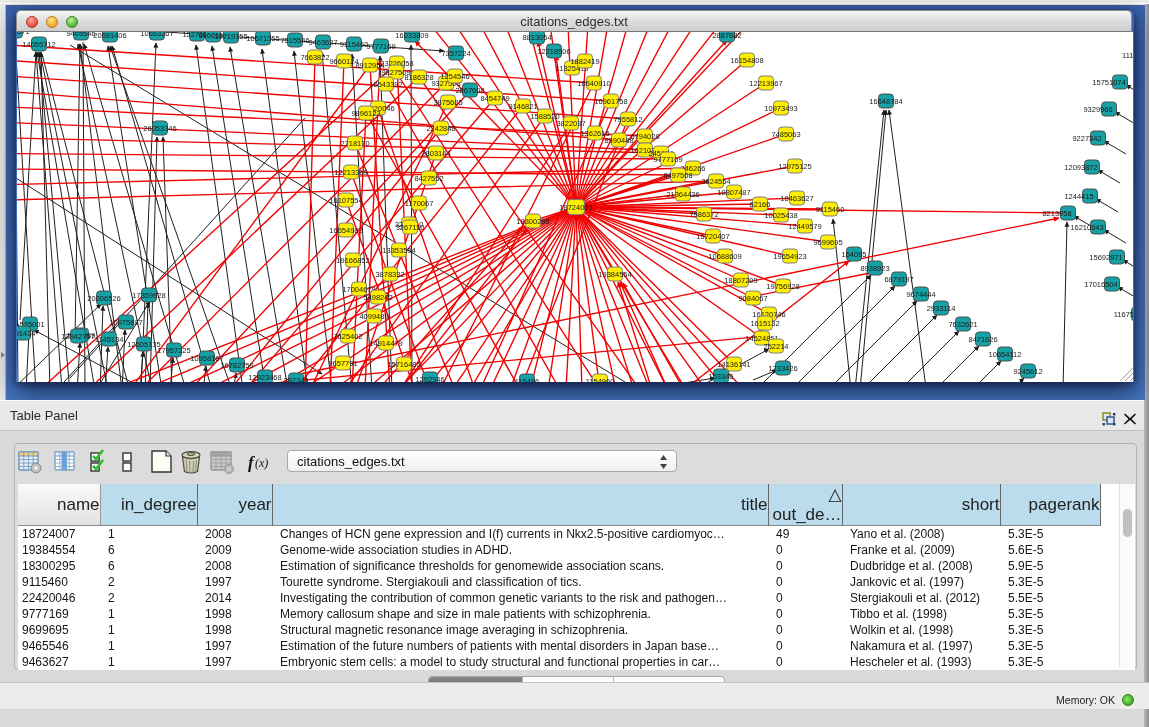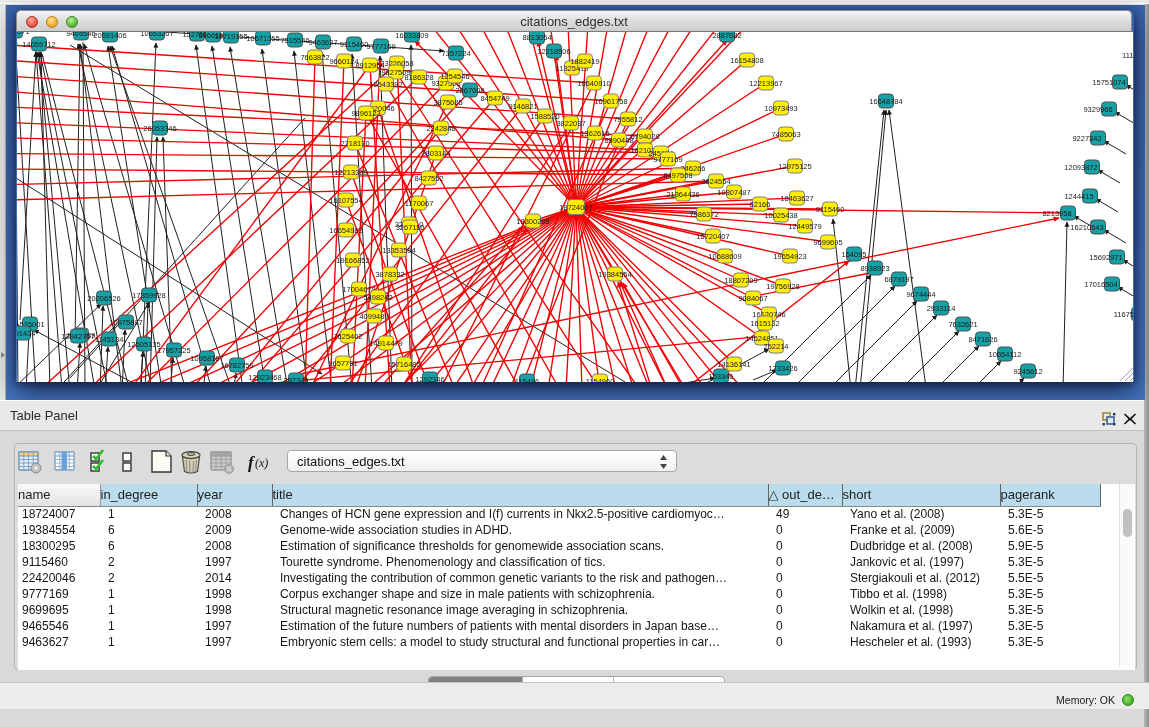--- a/index.html
+++ b/index.html
@@ -14,21 +14,21 @@
 #title{position:absolute;left:0;right:0;top:3px;text-align:center;font-size:13px;color:#303030}
 #canvas{position:absolute;left:1px;top:22px;width:1116px;height:350px;background:#fff;overflow:hidden}
 #tpanel{position:absolute;left:0;top:400px;width:1149px;height:327px;background:#d9d9d9}
 #tphead{position:absolute;left:0;top:0;width:1149px;height:31px;background:#e9e9e9;border-top:1px solid #fdfdfd;border-bottom:1px solid #c3c3c3}
 #tphead .t{position:absolute;left:10px;top:7px;font-size:13px;color:#2b2b2b}
 #innerpanel{position:absolute;left:14px;top:43px;width:1123px;height:227px;background:#dcdcdc;border:1px solid #b2b2b2;border-radius:4px}
 #toolbar{position:absolute;left:0;top:0;width:1121px;height:37px}
 #combo{position:absolute;left:272px;top:6px;width:390px;height:22px;background:linear-gradient(#ffffff,#f0f0f0);border:1px solid #a8a8a8;border-radius:4px;font-size:13px;color:#111;padding:3px 0 0 9px}
 #tablewrap{position:absolute;left:3px;top:40px;width:1117px;height:186px;background:#fff}
 table{border-collapse:collapse;table-layout:fixed;width:1074px;font-size:12px}
-thead td{height:22px;text-align:left;background:#badcec;border-right:1px solid #666;border-bottom:1px solid #888;font-size:13px;color:#222}
+thead td{height:22px;text-align:right;background:#badcec;border-right:1px solid #666;border-bottom:1px solid #888;font-size:17px;color:#222}
 thead td.c0{background:linear-gradient(#fafafa,#e2e2e2);border-right:1px solid #999}
 tbody td{height:16px;color:#151515;white-space:nowrap;overflow:hidden;padding:0 0 0 8px}
 tbody td.c0{padding-left:4px}
 td.c0{width:82px}td.c1{width:97px}td.c2{width:75px}td.c3{width:496px}td.c4{width:74px}td.c5{width:158px}td.c6{width:100px}
 #vscroll{position:absolute;right:2px;top:40px;width:15px;height:183px;background:#fafafa;border-left:1px solid #e0e0e0}
 #vthumb{position:absolute;left:2.5px;top:25px;width:9px;height:28px;border-radius:5px;background:#c0c0c0}
 #tabs{position:absolute;left:428px;top:276px;height:19px;display:flex;background:#fdfdfd;border:1px solid #a5a5a5;border-radius:4px;overflow:hidden}
 #tabs div{font-size:18px;padding-top:18px;text-align:right;color:#111}
 #tabs div:nth-child(1){width:93px}#tabs div:nth-child(2){width:91px}#tabs div:nth-child(3){width:111px}
 #tabs div.sel{background:linear-gradient(#848484,#6f6f6f);color:#fff}
@@ -675,39 +675,39 @@
                 <td class="c2">2008</td>
                 <td class="c3">Estimation of significance thresholds for genomewide association scans.</td>
                 <td class="c4">0</td>
                 <td class="c5">Dudbridge et al. (2008)</td>
                 <td class="c6">5.9E-5</td>
               </tr>
 <tr>
                 <td class="c0">9115460</td>
                 <td class="c1">2</td>
                 <td class="c2">1997</td>
-                <td class="c3">Tourette syndrome. Phenomenology and classification of tics.</td>
+                <td class="c3">Tourette syndrome. Stergiakouli and classification of tics.</td>
                 <td class="c4">0</td>
                 <td class="c5">Jankovic et al. (1997)</td>
                 <td class="c6">5.3E-5</td>
               </tr>
 <tr>
                 <td class="c0">22420046</td>
                 <td class="c1">2</td>
                 <td class="c2">2014</td>
                 <td class="c3">Investigating the contribution of common genetic variants to the risk and pathogen…</td>
                 <td class="c4">0</td>
                 <td class="c5">Stergiakouli et al. (2012)</td>
                 <td class="c6">5.5E-5</td>
               </tr>
 <tr>
                 <td class="c0">9777169</td>
                 <td class="c1">1</td>
                 <td class="c2">1998</td>
-                <td class="c3">Corpus exchanger shape and size in male patients with schizophrenia.</td>
+                <td class="c3">Memory callosum shape and size in male patients with schizophrenia.</td>
                 <td class="c4">0</td>
                 <td class="c5">Tibbo et al. (1998)</td>
                 <td class="c6">5.3E-5</td>
               </tr>
 <tr>
                 <td class="c0">9699695</td>
                 <td class="c1">1</td>
                 <td class="c2">1998</td>
                 <td class="c3">Structural magnetic resonance image averaging in schizophrenia.</td>
                 <td class="c4">0</td>

